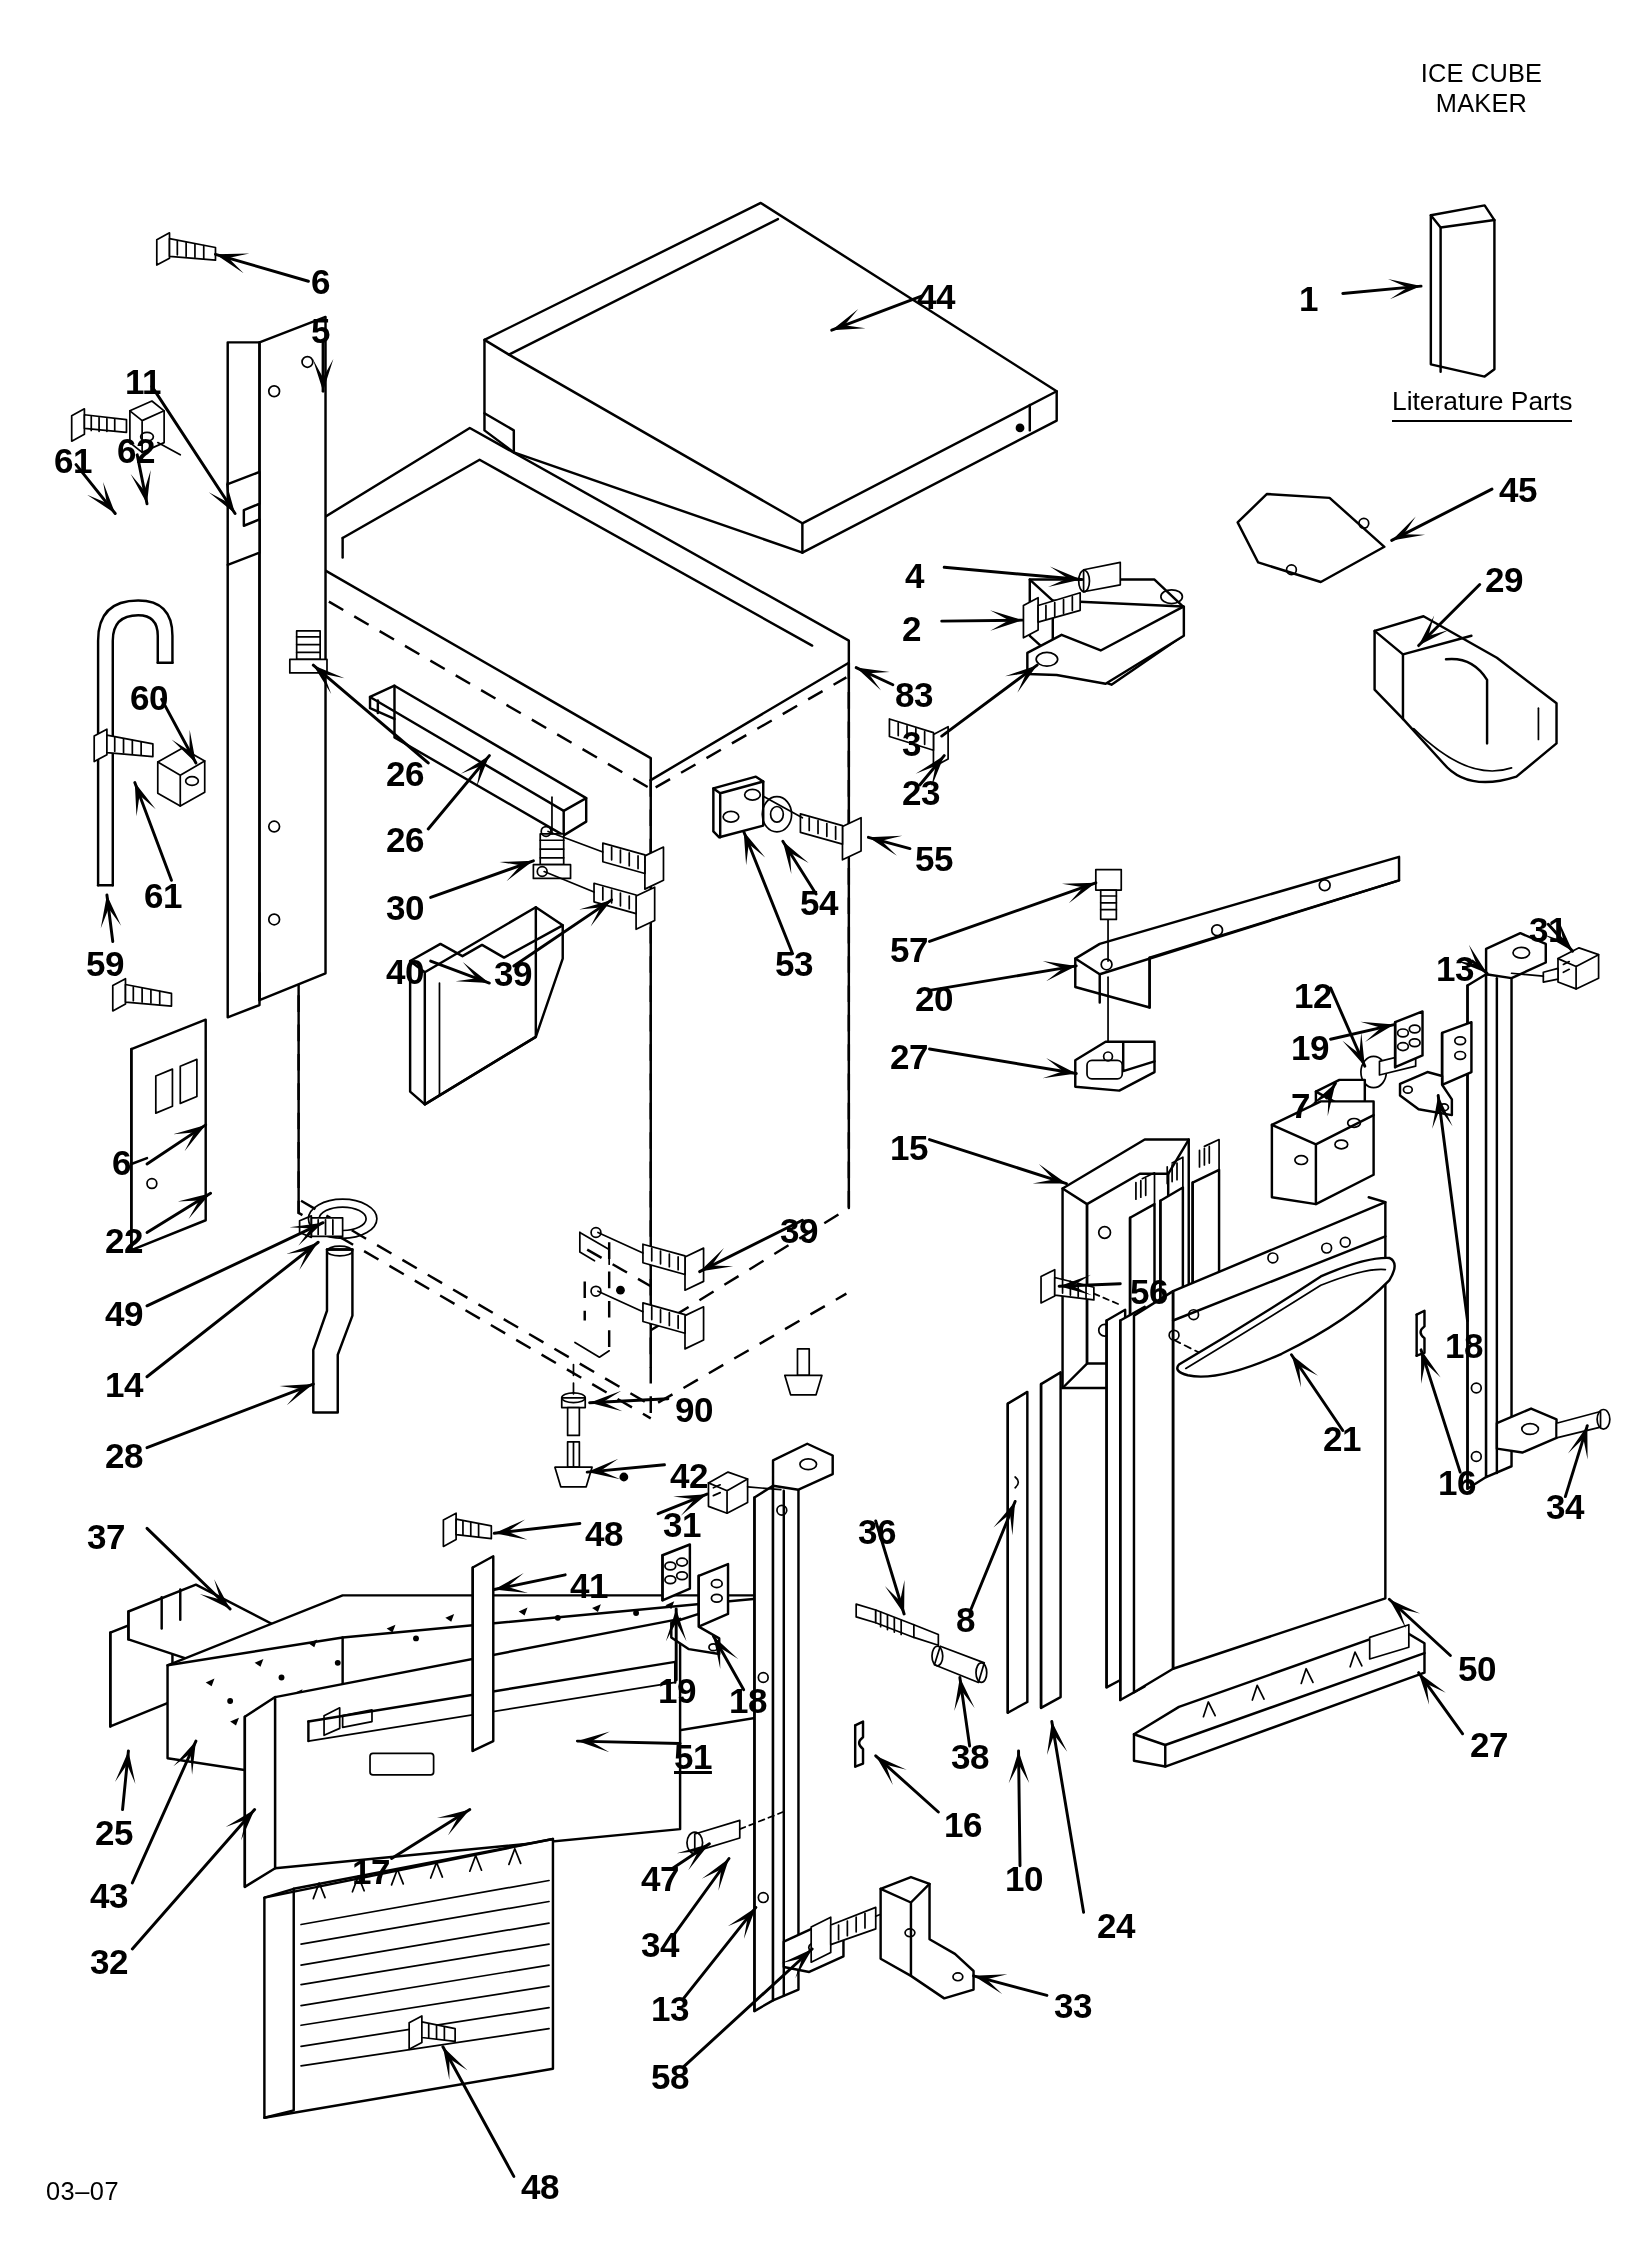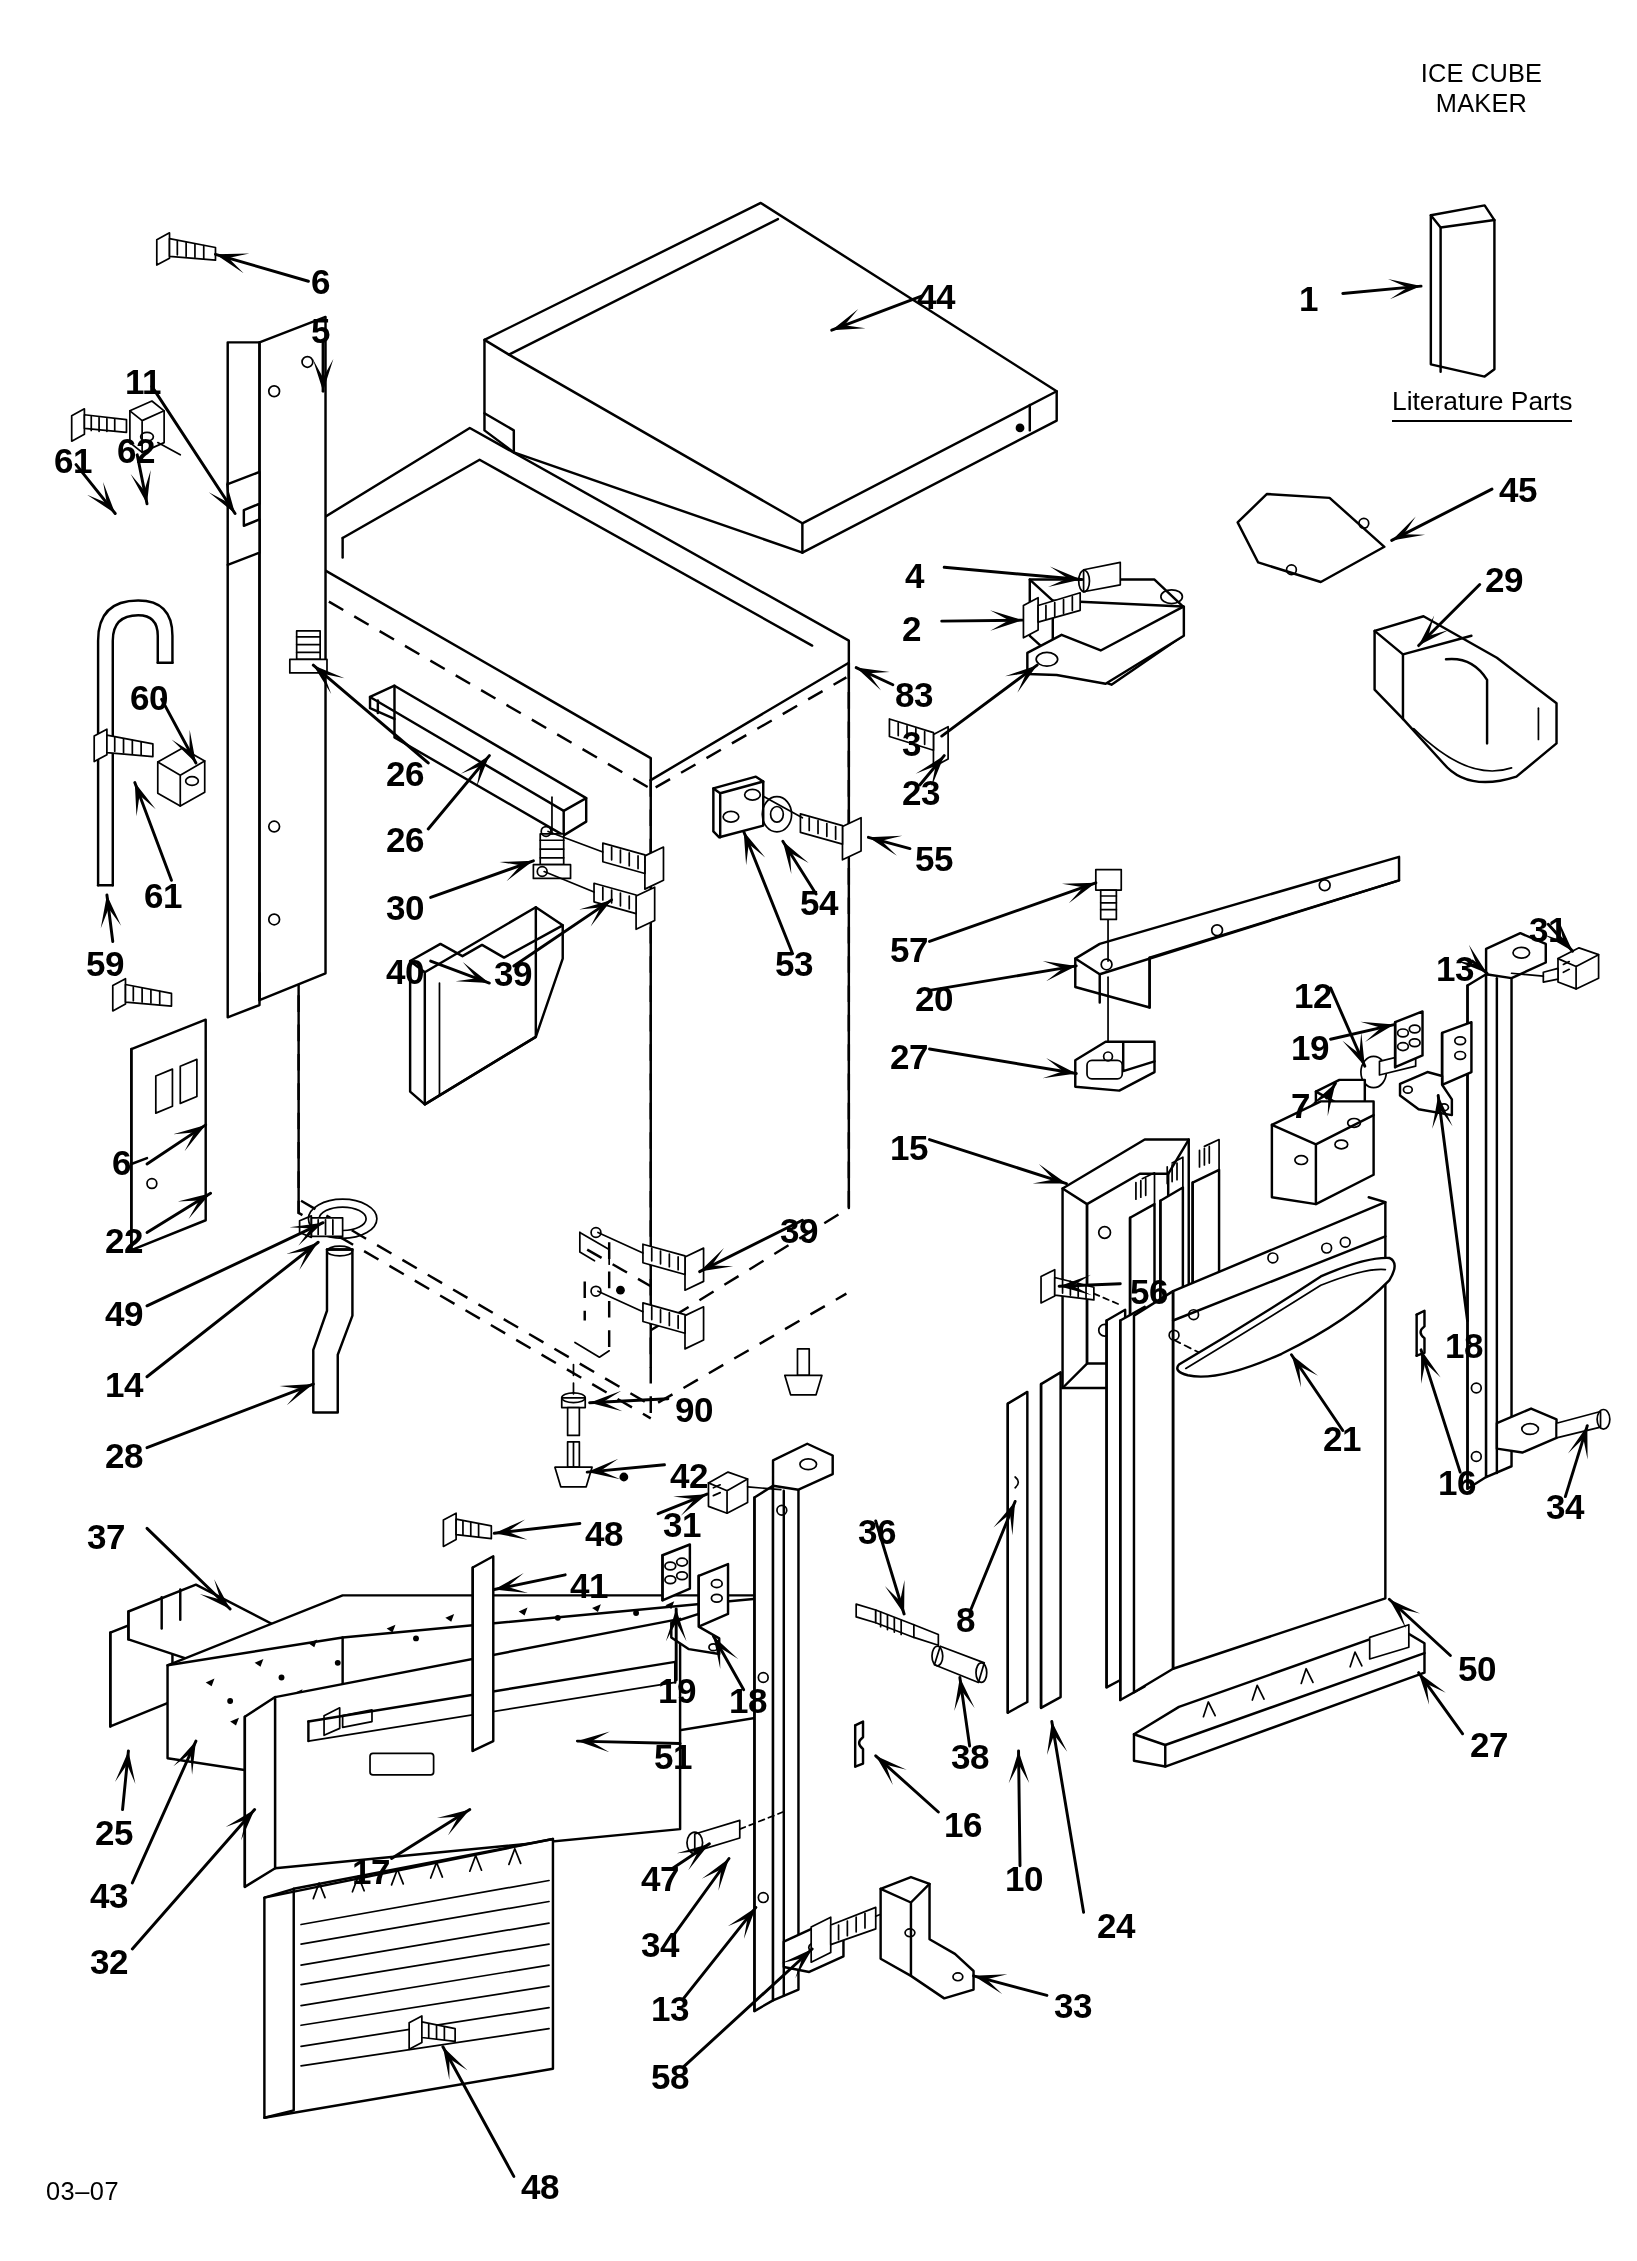--- a/index.html
+++ b/index.html
@@ -960,21 +960,21 @@
       <div class="callout" style="left: 1458px; top: 1651px;">50</div>
       <div class="callout" style="left: 1470px; top: 1727px;">27</div>
       <div class="callout" style="left: 780px; top: 1213px;">39</div>
       <div class="callout" style="left: 675px; top: 1392px;">90</div>
       <div class="callout" style="left: 670px; top: 1458px;">42</div>
       <div class="callout" style="left: 585px; top: 1516px;">48</div>
       <div class="callout" style="left: 570px; top: 1568px;">41</div>
       <div class="callout" style="left: 663px; top: 1507px;">31</div>
       <div class="callout" style="left: 658px; top: 1673px;">19</div>
       <div class="callout" style="left: 729px; top: 1683px;">18</div>
-      <div class="callout" style="left: 654px; top: 1739px;">51</div>
+      <div class="callout" style="left: 674px; top: 1739px; text-decoration: underline;">51</div>
       <div class="callout" style="left: 858px; top: 1514px;">36</div>
       <div class="callout" style="left: 956px; top: 1602px;">8</div>
       <div class="callout" style="left: 951px; top: 1739px;">38</div>
       <div class="callout" style="left: 944px; top: 1807px;">16</div>
       <div class="callout" style="left: 1005px; top: 1861px;">10</div>
       <div class="callout" style="left: 1069px; top: 1908px; margin-left: 28px;">24</div>
       <div class="callout" style="left: 641px; top: 1861px;">47</div>
       <div class="callout" style="left: 641px; top: 1927px;">34</div>
       <div class="callout" style="left: 651px; top: 1991px;">13</div>
       <div class="callout" style="left: 651px; top: 2059px;">58</div>

